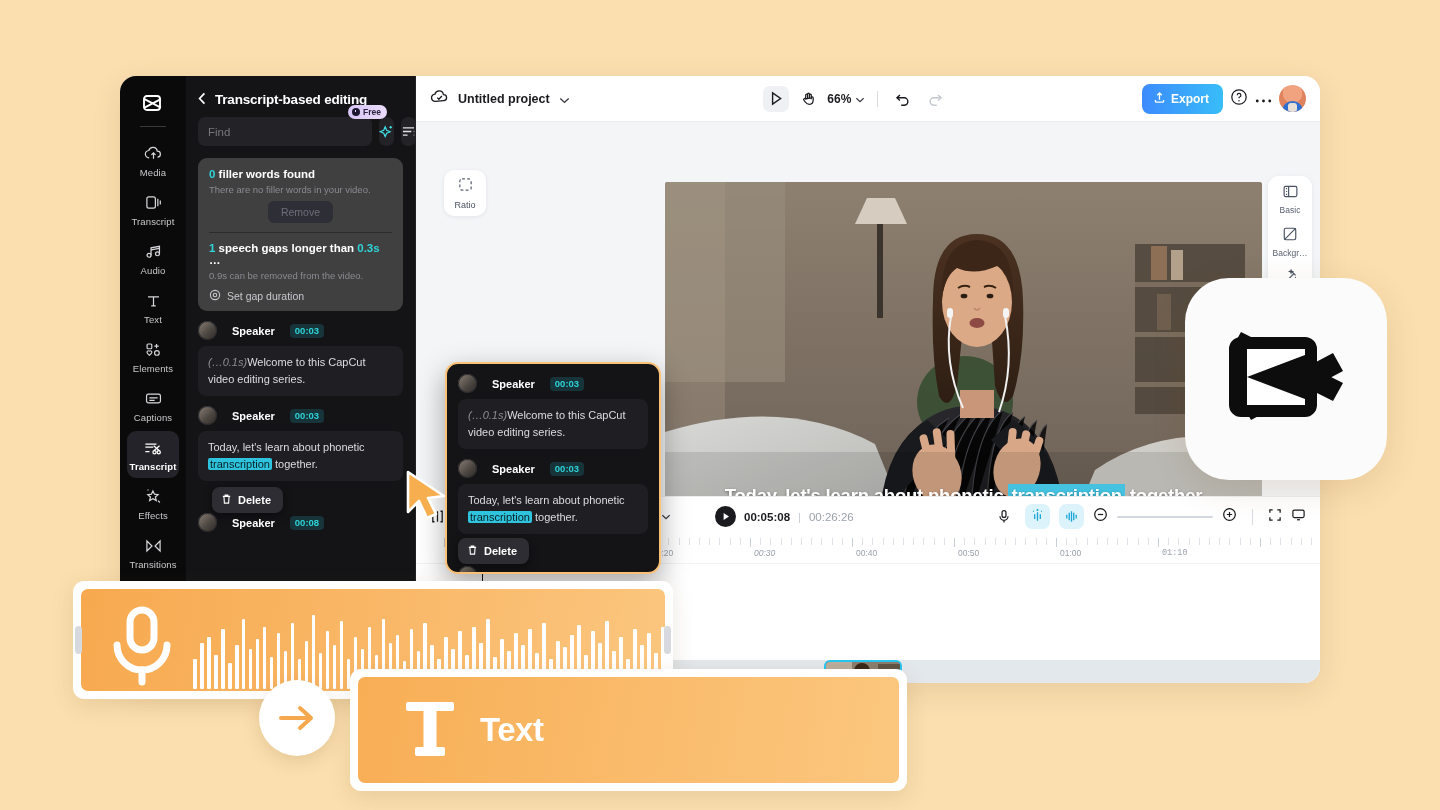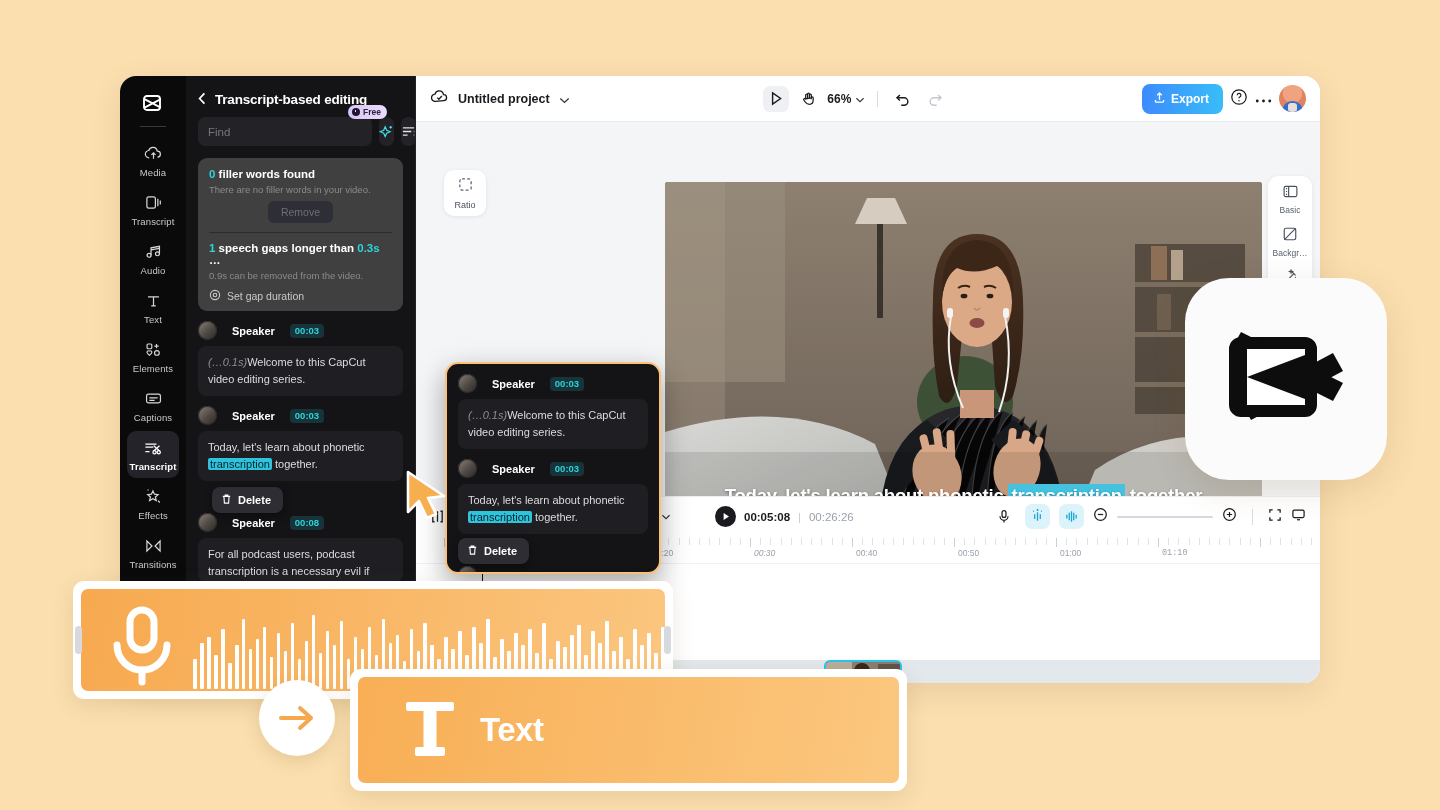--- a/index.html
+++ b/index.html
@@ -473,23 +473,20 @@
             </span>
             <span>Delete</span>
           </span>
         </div>
 
         <div style="margin-top:-10px;">
           <div class="sp-row">
             <span class="sp-ava"></span>
             <span class="sp-name">Speaker</span>
             <span class="sp-time">00:08</span>
-          </div>
-          <div class="sp-text" style="height:44px;overflow:hidden;">
-            <span>For all podcast users, podcast transcription is a necessary evil if</span>
           </div>
         </div>
       </div>
       <div class="tp-scroll-fade"></div>
     </div>
 
     <div class="topbar">
       <div class="tb-left">
         <span>
           <svg width="19" height="15" viewBox="0 0 20 16" fill="none" stroke="#1a1a1f" stroke-width="1.4">

